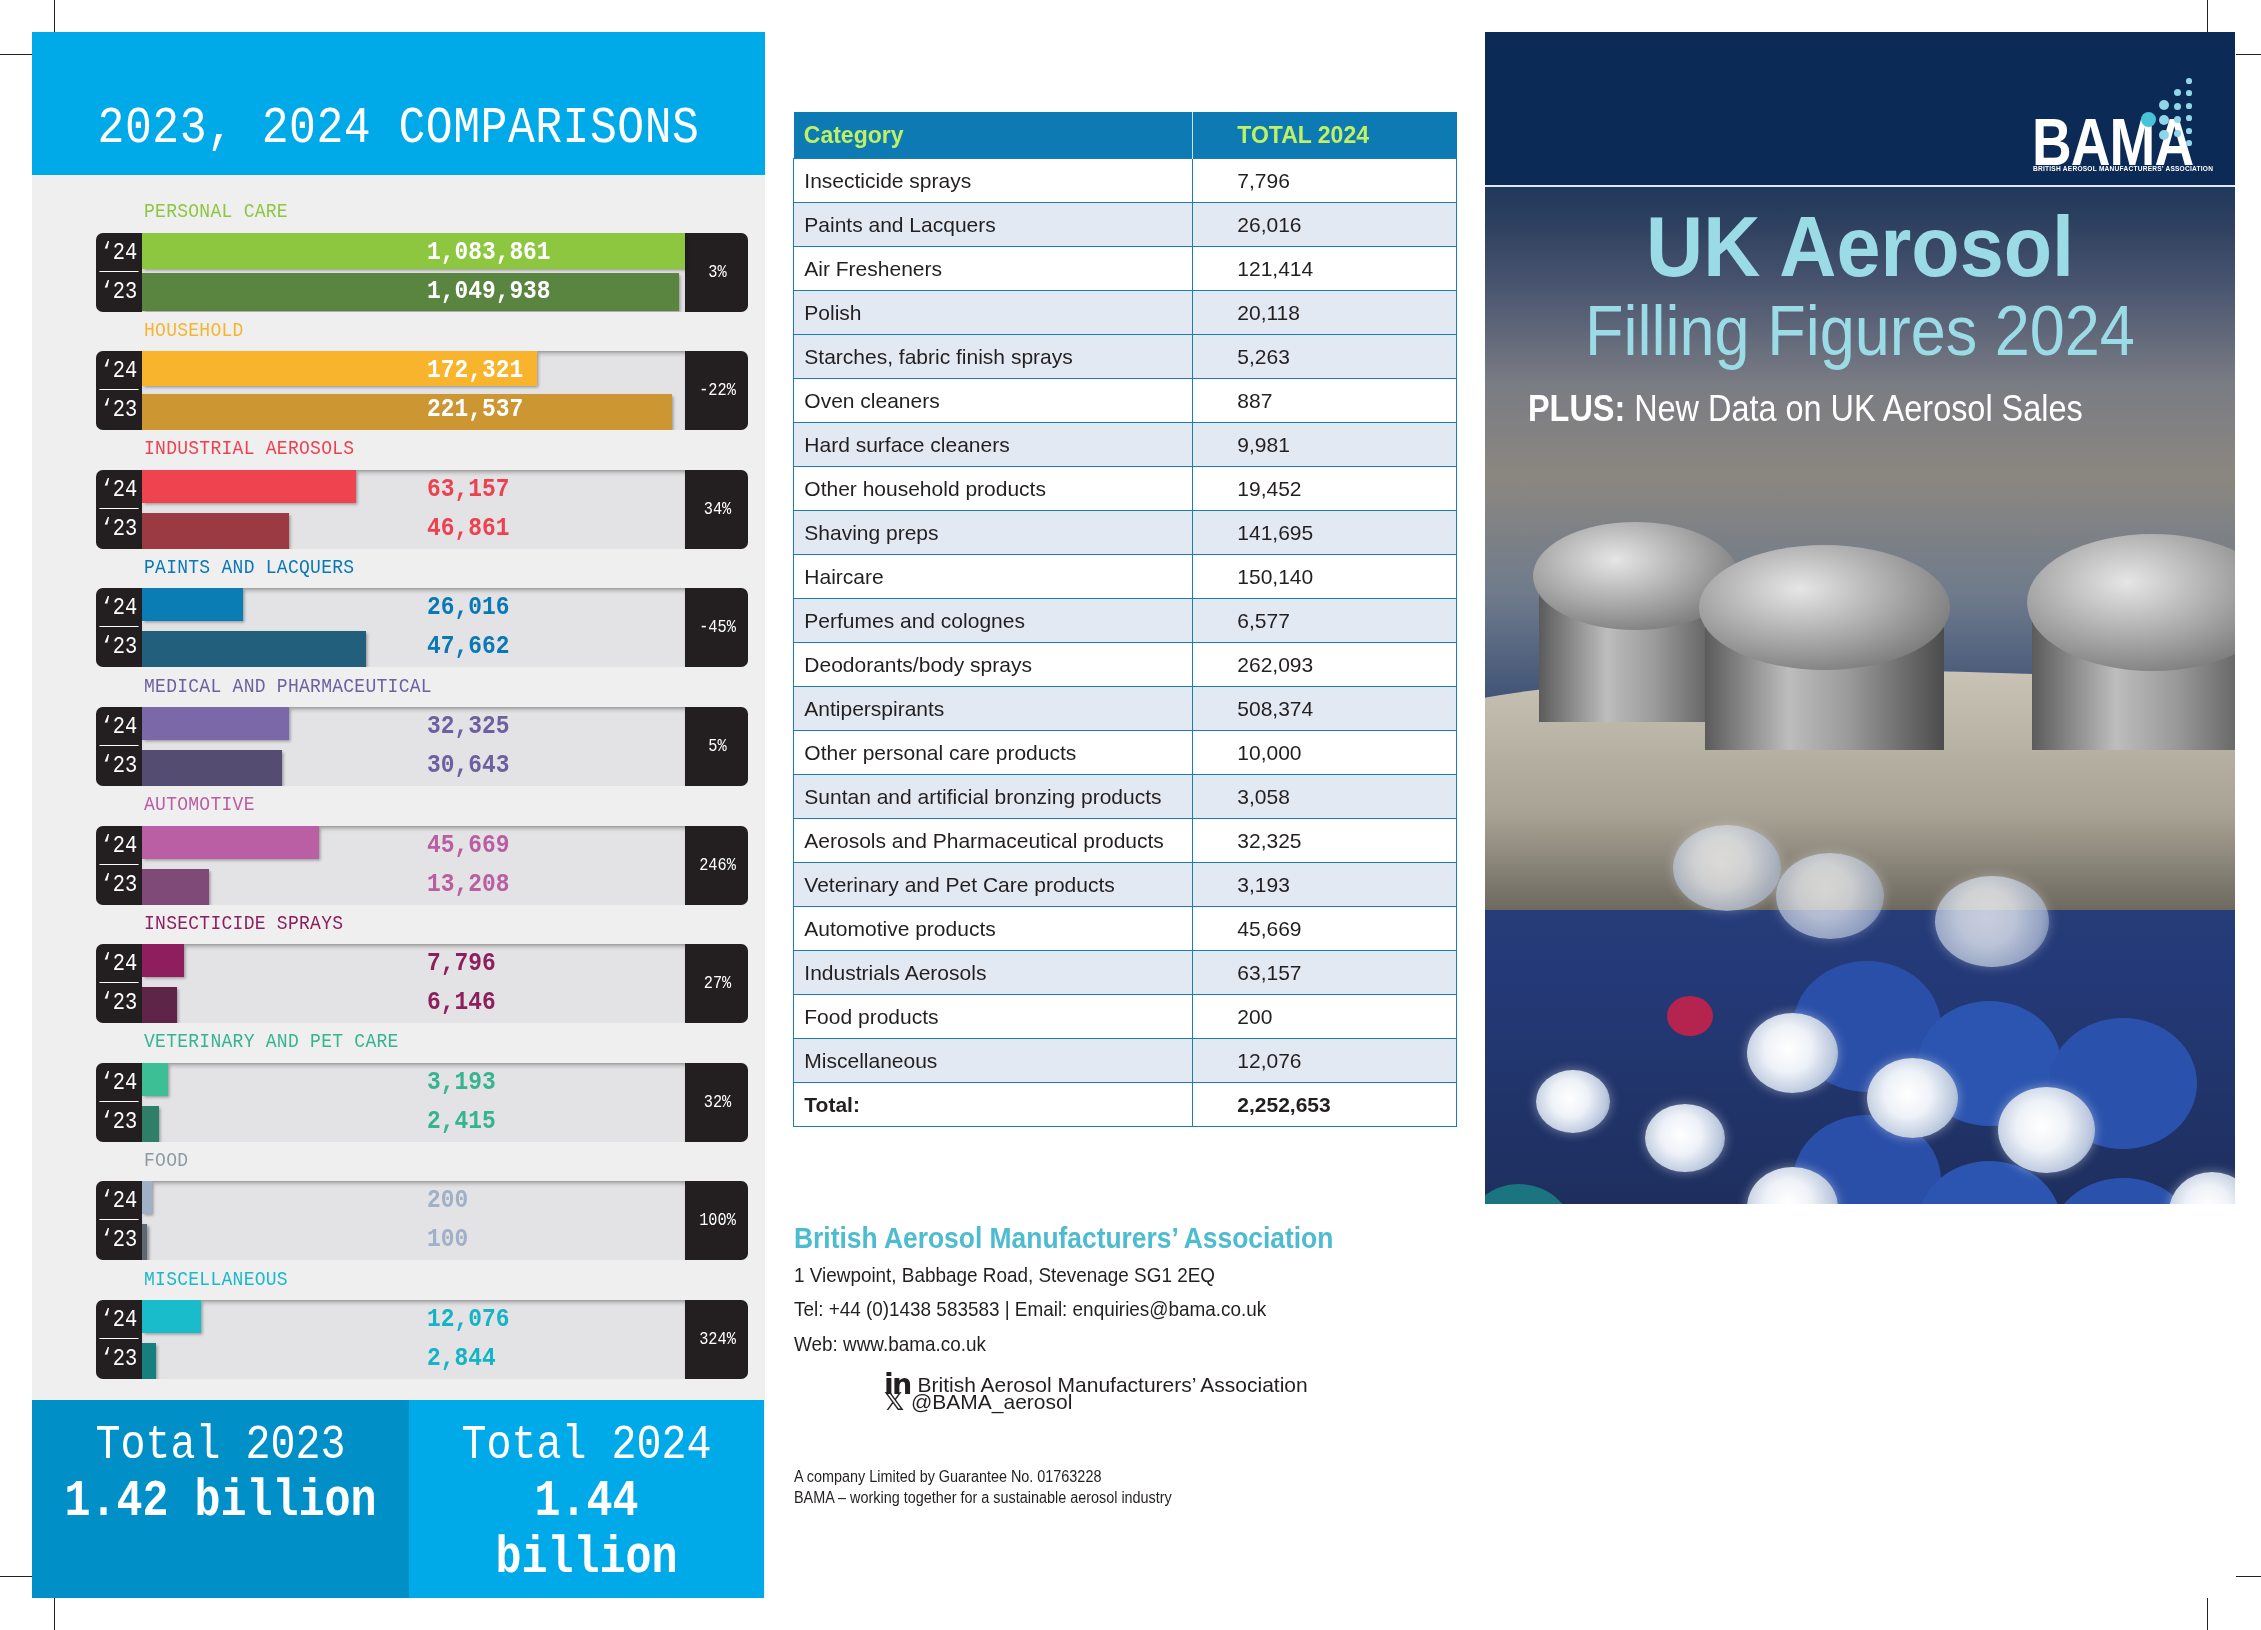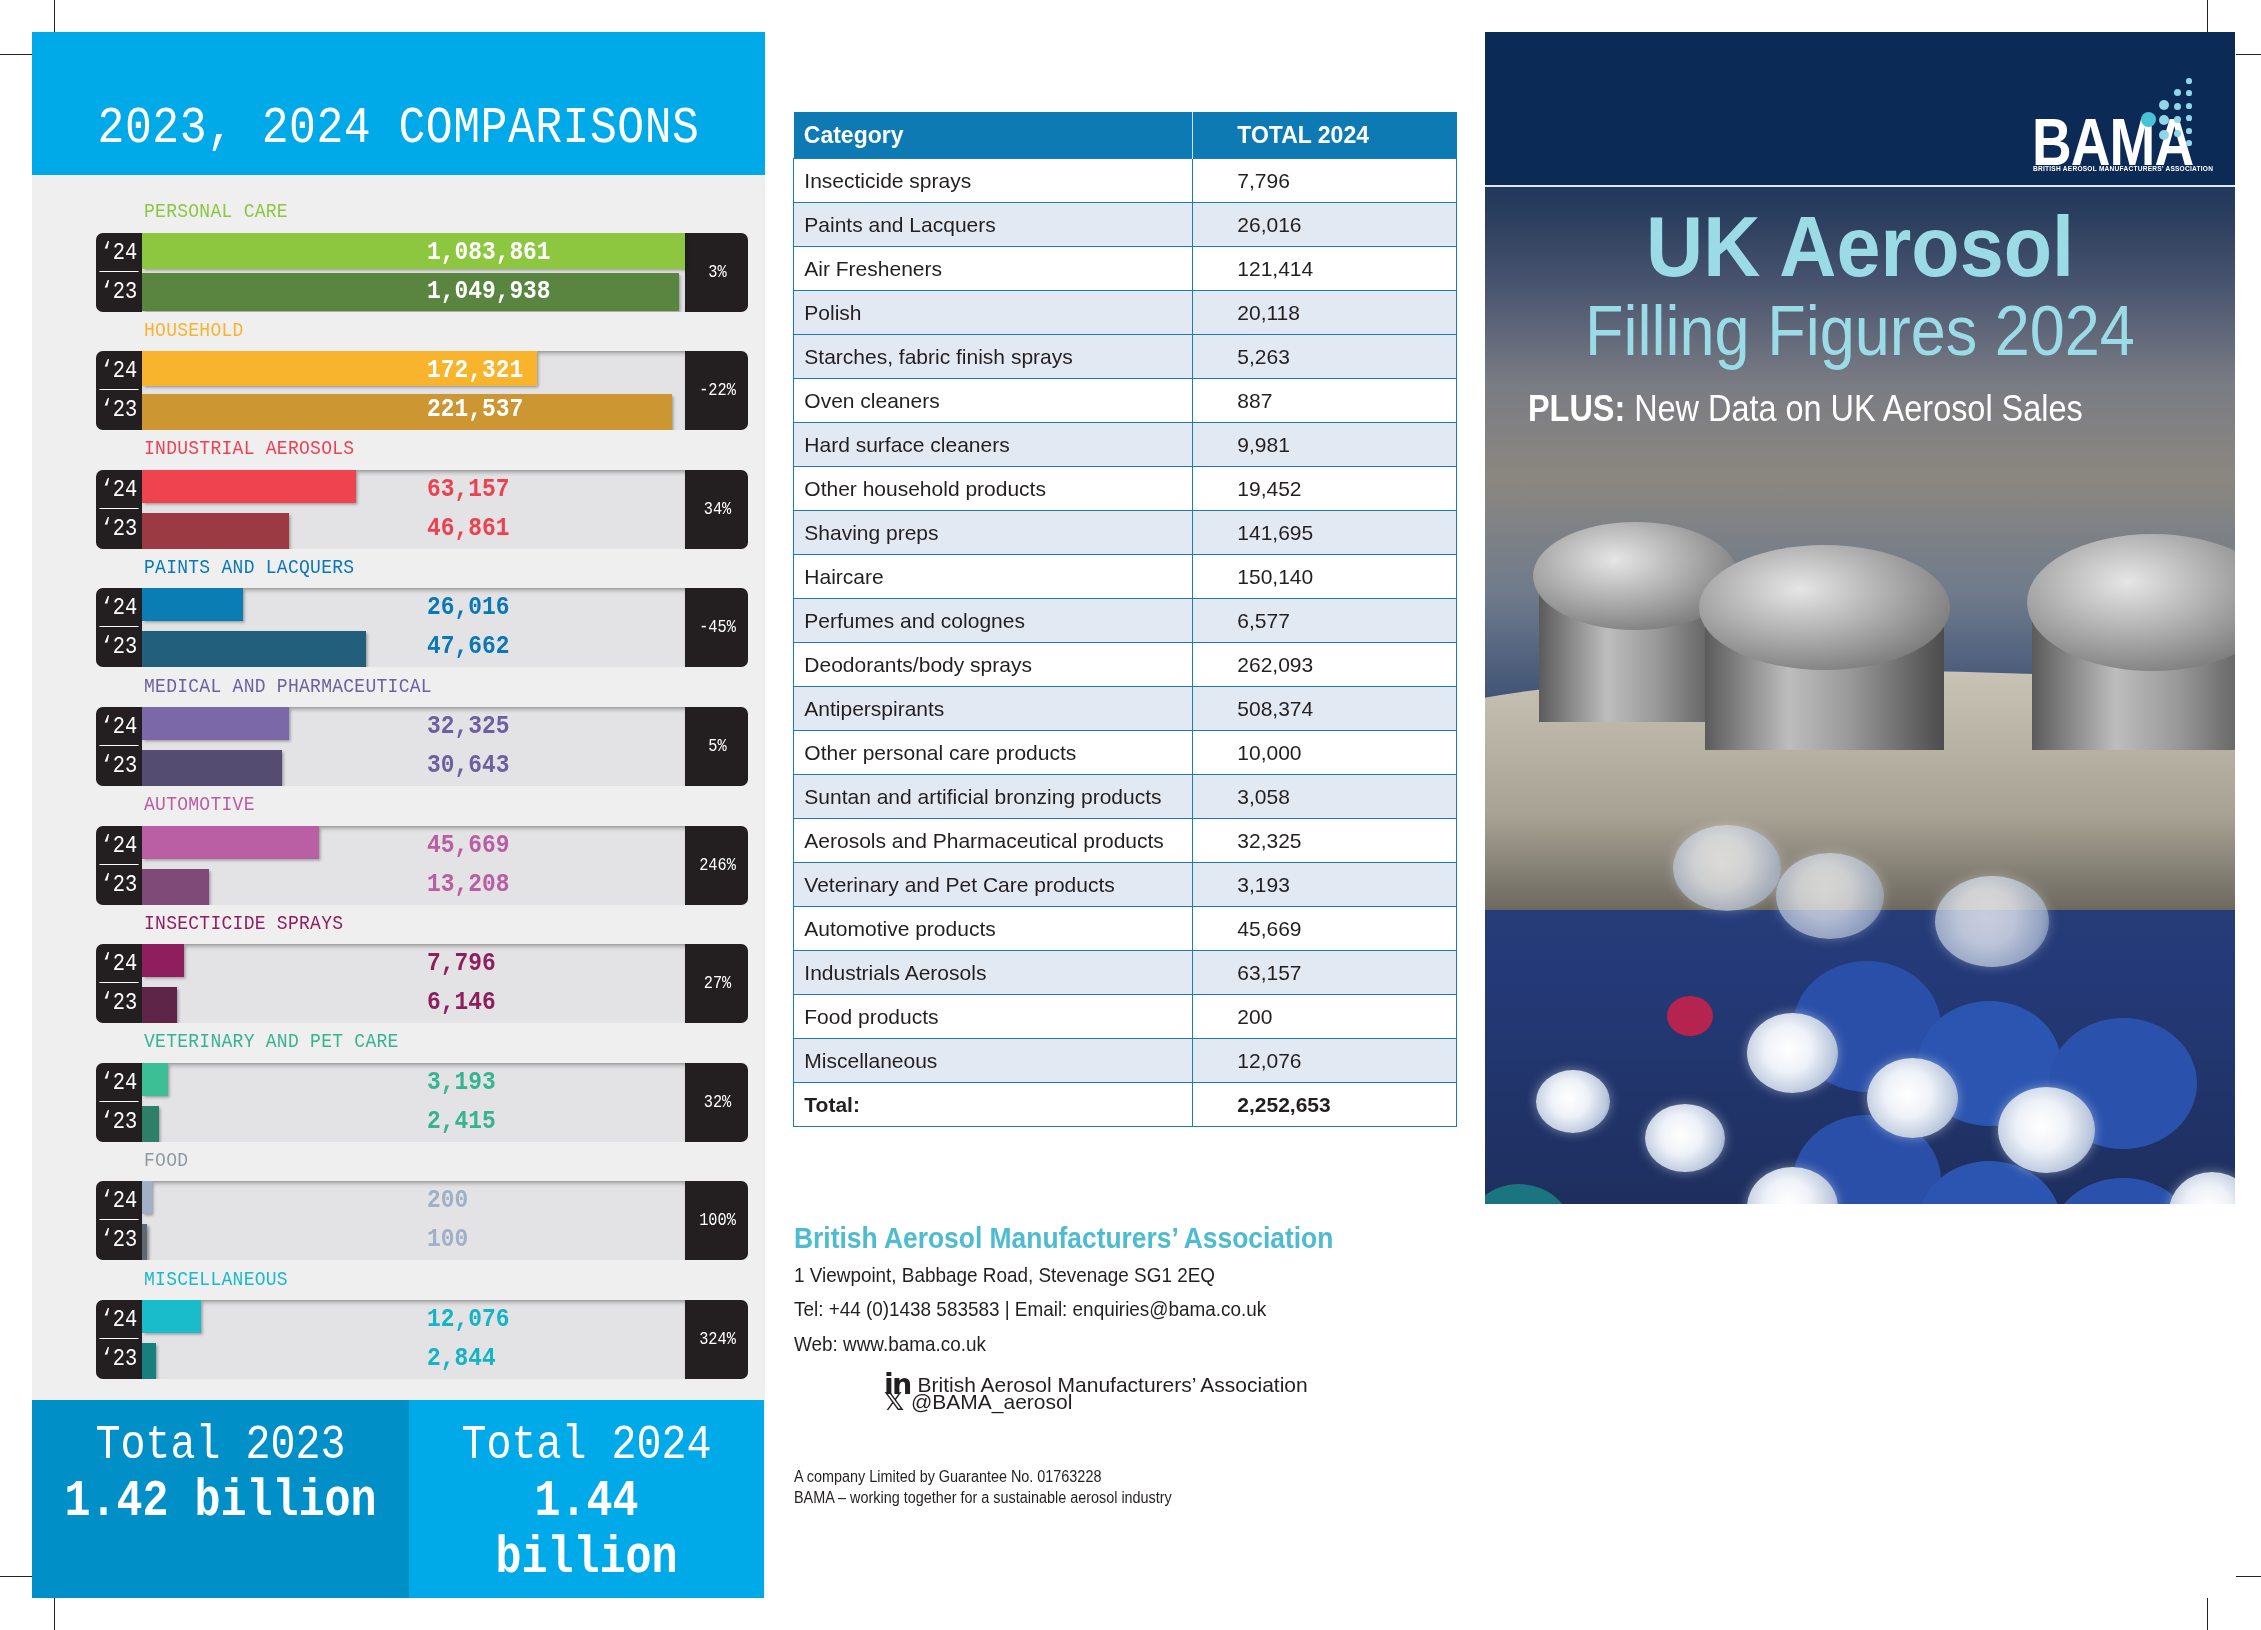--- a/index.html
+++ b/index.html
@@ -30,21 +30,21 @@
   .card .val.v23 { top:39px; }
   .card .pct { position:absolute; left:590px; width:63px; top:0; height:79px; color:#fff; font-size:18px; text-align:center; line-height:79px; transform:scaleX(0.85); }
 
   #tot23 { left:0; top:1368px; width:377px; height:198px; background:#008fc7; }
   #tot24 { left:377px; top:1368px; width:355px; height:198px; background:#00a9e8; }
   .tot-label { position:absolute; left:0; right:0; top:17px; text-align:center; color:#fff; font-size:49px; transform:scaleX(0.85); }
   .tot-value { position:absolute; left:0; right:0; top:73px; text-align:center; color:#fff; font-size:51px; font-weight:bold; transform:scaleX(0.85); }
 
   
   #table { left:793px; top:112px; width:664px; border-collapse:collapse; }
-  #table th { background:#0e7ab3; color:#ffffff; text-align:left; font-size:23px; height:46px; padding:0 0 0 10.3px; font-weight:bold; }
+  #table th { background:#0e7ab3; color:#bef264; text-align:left; font-size:23px; height:46px; padding:0 0 0 10.3px; font-weight:bold; }
   #table th.c2 { padding-left:44px; border-left:1.1px solid #cfe3ef; }
   #table td { font-size:21px; color:#231f20; height:43px; padding:0 0 0 10.3px; border:1.7px solid #1a7db5; }
   #table td.c2 { padding-left:44px; }
   #table tr.alt td { background:#e2e9f3; }
   #table tr.total td { font-weight:bold; }
   #table td.c1 { width:388px; }
 
   
   #org-name { left:794px; top:1221px; color:#4dbcd0; font-size:30px; font-weight:bold; letter-spacing:0; transform-origin:left; transform:scaleX(0.88); white-space:nowrap; }
   .contact-line { position:absolute; left:794px; color:#231f20; font-size:21px; white-space:nowrap; transform-origin:left; transform:scaleX(0.9); }

